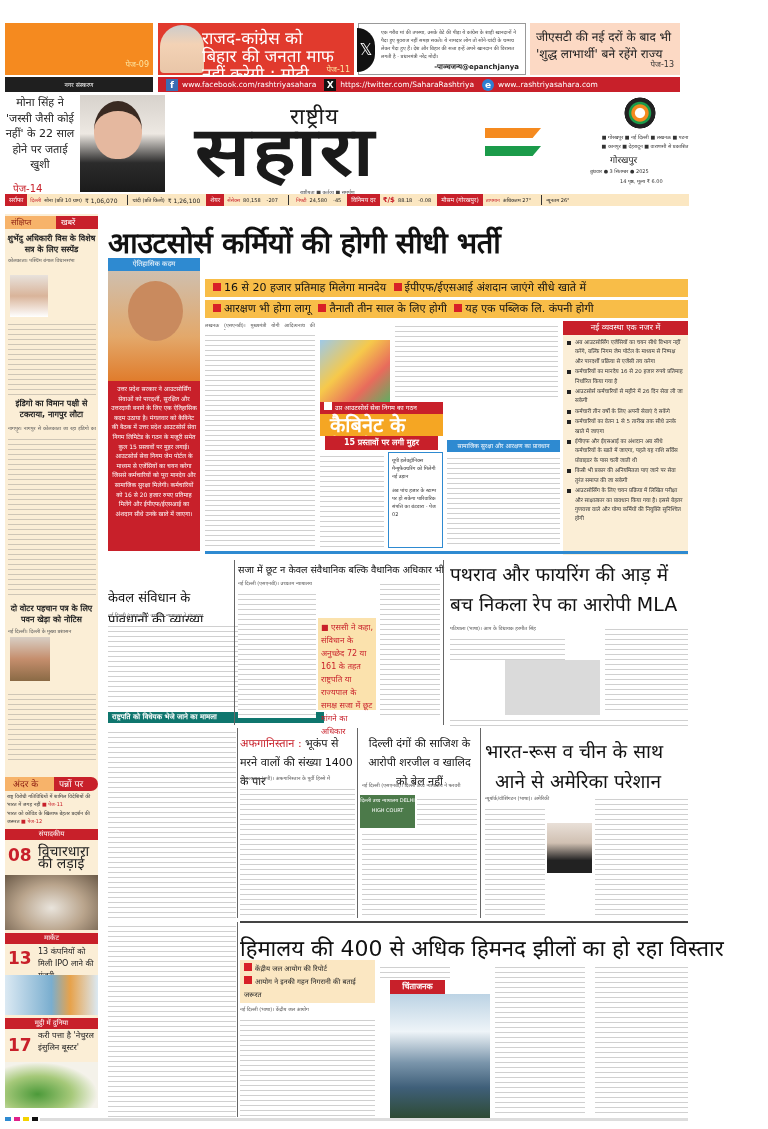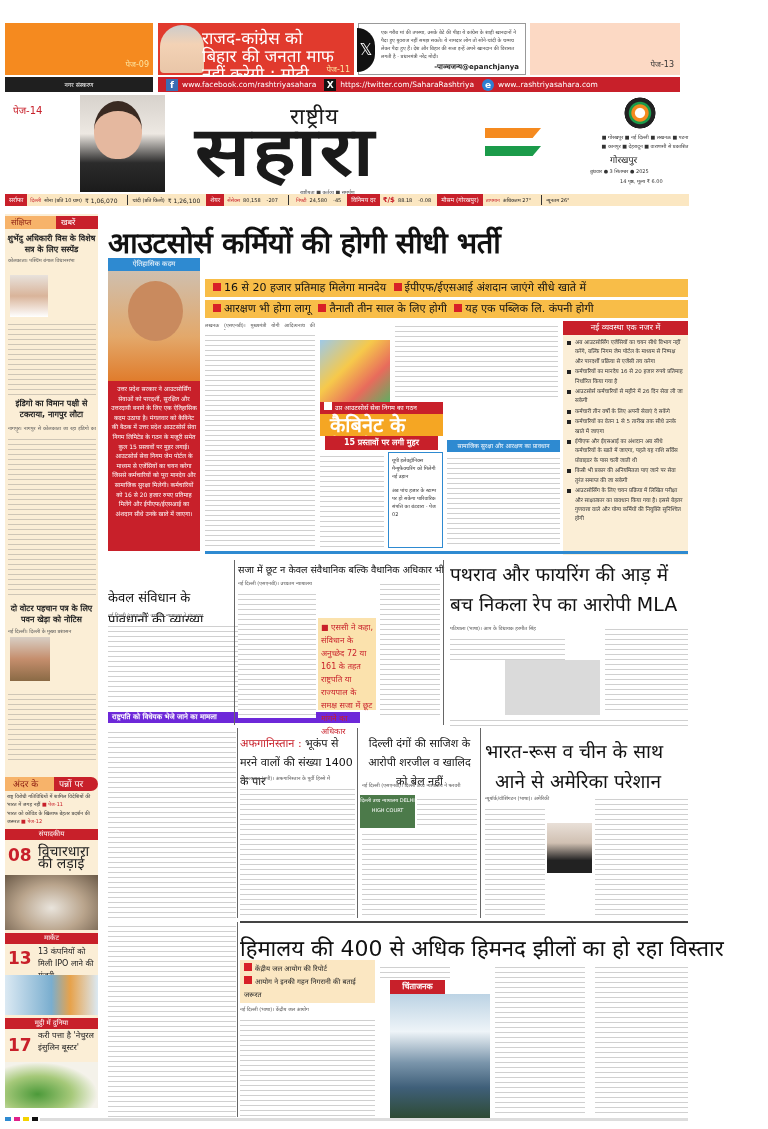--- a/index.html
+++ b/index.html
@@ -70,21 +70,21 @@
 .samaj{position:absolute;left:447px;top:440px;width:113px;height:12px;background:#2e8ad1;color:#fff;font-size:6px;line-height:12px;text-align:center}
 .nyav{position:absolute;left:563px;top:321px;width:125px;height:14px;background:#c8202a;color:#fff;font-size:8px;line-height:14px;text-align:center}
 .nyb{position:absolute;left:563px;top:335px;width:125px;height:220px;background:#fbeed6;font-size:5.5px;line-height:9.4px;padding:3px 4px;color:#333}
 .nyb div{padding-left:8px;position:relative;margin-bottom:1px}
 .nyb div:before{content:"";position:absolute;left:0;top:3px;width:4px;height:4px;background:#222}
 .bline{position:absolute;height:3px;background:#2e8ad1}
 
 .h2{position:absolute;color:#111;white-space:nowrap}
 .vline{position:absolute;width:1px;background:#666}
 .scbox{position:absolute;left:318px;top:618px;width:58px;height:92px;background:#fbe2ad;color:#c8202a;font-size:8px;line-height:13px;padding:3px}
-.rstrip{position:absolute;left:108px;top:712px;width:252px;height:11px;background:#6d28d9;color:#fff;font-size:7px;line-height:11px;padding-left:4px;font-weight:bold}
+.rstrip{position:absolute;left:108px;top:712px;width:216px;height:11px;background:#0f766e;color:#fff;font-size:7px;line-height:11px;padding-left:4px;font-weight:bold}
 .court{position:absolute;left:256px;top:660px;width:55px;height:48px;background:linear-gradient(#e6c9a5,#b9855a)}
 .gun{position:absolute;left:505px;top:660px;width:95px;height:55px;background:#dadada}
 .delhic{position:absolute;left:360px;top:795px;width:55px;height:33px;background:#4c7a4a;color:#fff;font-size:5px;text-align:center;line-height:10px}
 .putin{position:absolute;left:547px;top:823px;width:45px;height:50px;background:linear-gradient(#e9e0d8,#d0c0b2 40%,#222 75%)}
 .himalaya-h{position:absolute;left:240px;top:932px;font-size:22px;color:#111;white-space:nowrap}
 .hbox{position:absolute;left:240px;top:960px;width:135px;height:43px;background:#fbe7c2;font-size:7px;line-height:13px;color:#222;padding:3px 4px}
 .chint{position:absolute;left:390px;top:980px;width:55px;height:14px;background:#c8202a;color:#fff;font-size:8px;font-weight:bold;text-align:center;line-height:14px}
 .mount{position:absolute;left:390px;top:994px;width:100px;height:125px;background:linear-gradient(180deg,#bcd3e4,#eef4f8 30%,#7a95ab 55%,#3f5f79 75%,#2d4a32)}
 .dots{position:absolute;top:1117px;display:flex;gap:3px;left:5px}
 .dots i{display:block;width:6px;height:4px}
@@ -99,34 +99,36 @@
   <div class="face"></div>
   <div class="txt">राजद-कांग्रेस को बिहार की जनता माफ नहीं करेगी : मोदी</div>
   <span class="pg">पेज-11</span>
 </div>
 <div class="promo p3">
   <div class="x">𝕏</div>
   <div class="tw">एक गरीब मां की तपस्या, उसके बेटे की पीड़ा ये कांग्रेस के शाही खानदानों ने पैदा हुए युवराज नहीं समझ सकते। ये नामदार लोग तो सोने-चांदी के चम्मच लेकर पैदा हुए हैं। देश और बिहार की सत्ता इन्हें अपने खानदान की विरासत लगती है - प्रधानमंत्री नरेंद्र मोदी।</div>
   <div class="h">-पाञ्चजन्य@epanchjanya</div>
 </div>
 <div class="promo p4">
+  <span>जीएसटी की नई दरों के बाद भी 'शुद्ध लाभार्थी' बने रहेंगे राज्य</span>
   <span class="pg">पेज-13</span>
 </div>
 
 <div class="bar2 nagar">नगर संस्करण</div>
 <div class="bar2 social">
   <span class="ic fb">f</span>
   <span>www.facebook.com/rashtriyasahara</span>
   <span class="ic xx">X</span>
   <span>https://twitter.com/SaharaRashtriya</span>
   <span class="ic ie">e</span>
   <span>www..rashtriyasahara.com</span>
 </div>
 
 <div class="mona">
+  <span>मोना सिंह ने 'जस्सी जैसी कोई नहीं' के 22 साल होने पर जताई खुशी</span>
   <span class="pg">पेज-14</span>
 </div>
 <div class="photo-w">
     <div class="head"></div>
   </div>
 <div class="logo-small">राष्ट्रीय</div>
 <div class="logo-big">सहारा</div>
 <div class="flag" style="top:128px;background:#f58a1f;clip-path:polygon(0 0,100% 0,85% 100%,0 100%)"></div>
 <div class="flag" style="top:146px;background:#1b9b4a;clip-path:polygon(0 0,100% 0,85% 100%,0 100%)"></div>
 <div class="tag">राष्ट्रीयता ■ कर्तव्य ■ समर्पण</div>

